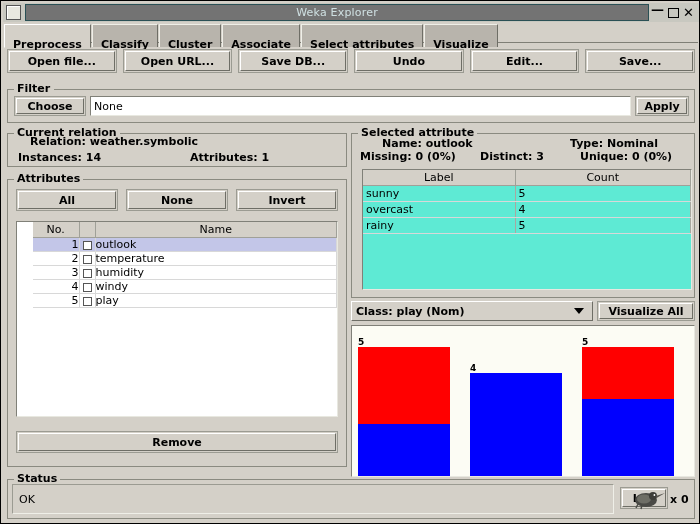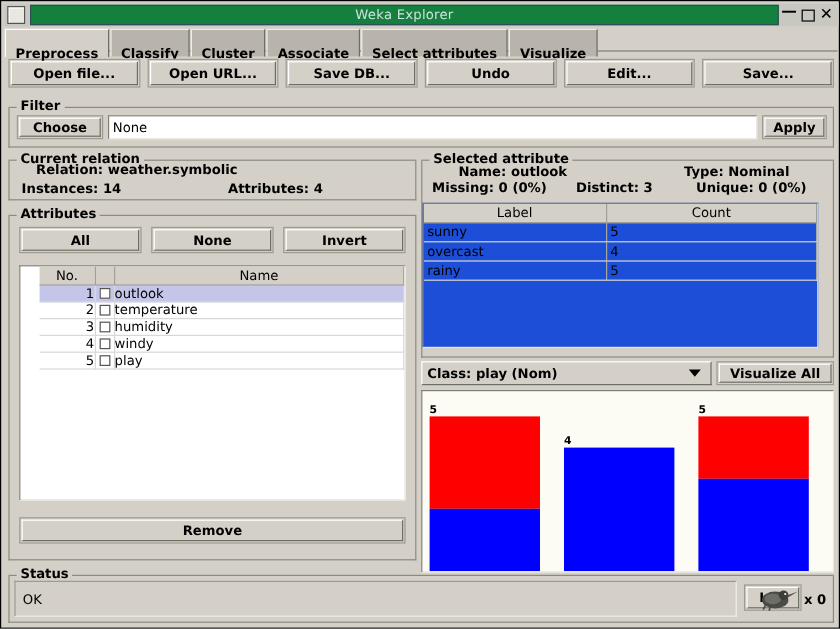--- a/index.html
+++ b/index.html
@@ -36,21 +36,21 @@
     width: 13px; height: 13px;
     margin-left: 3px;
     background: #e8e8e0;
     border: 1px solid #555;
     box-shadow: inset 1px 1px 0 #ffffff;
   }
   .title-bar-fill {
     flex: 1;
     height: 17px;
     margin: 0 2px 0 4px;
-    background: #15803d;
+    background: #737373;
     display: flex;
     align-items: center;
     justify-content: center;
     border: 1px solid #2a5055;
     box-sizing: border-box;
   }
   .title-text {
     color: #cfe0e2;
     font-size: 11px;
     font-weight: normal;
@@ -271,23 +271,23 @@
   
   #selattr-group { left: 350px; top: 132px; width: 344px; height: 165px; }
   .sa-name { position: absolute; left: 30px; top: 4px; font-weight: bold; font-size: 11px; text-align: right; }
   .sa-type { position: absolute; left: 218px; top: 4px; font-weight: bold; font-size: 11px; }
   .sa-missing { position: absolute; left: 8px; top: 17px; font-weight: bold; font-size: 11px; }
   .sa-distinct { position: absolute; left: 128px; top: 17px; font-weight: bold; font-size: 11px; }
   .sa-unique { position: absolute; left: 228px; top: 17px; font-weight: bold; font-size: 11px; }
 
   .lc-wrap {
     position: absolute;
-    left: 0; top: 36px;
+    left: 10px; top: 36px;
     width: 330px; height: 121px;
-    background: #1d4ed8;
+    background: #5eead4;
     border-top: 1px solid #808078;
     border-left: 1px solid #808078;
     border-right: 1px solid #e8e8e0;
     border-bottom: 1px solid #e8e8e0;
     box-sizing: border-box;
     overflow: hidden;
   }
   table.lctab {
     width: 100%;
     border-collapse: collapse;
@@ -479,21 +479,21 @@
       <div class="btn">Apply</div>
     </div>
   </div>
 
   <div class="group" id="relation-group">
     <div class="group-line-l" style="left:0; width:6px;"></div>
     <div class="group-line-r" style="left:96px; right:0;"></div>
     <div class="group-label">Current relation</div>
     <div class="rel-line1">Relation: weather.symbolic</div>
     <div class="rel-line2">Instances: 14</div>
-    <div class="rel-line2b">Attributes: 4</div>
+    <div class="rel-line2b">Attributes: 1</div>
   </div>
 
   <div class="group" id="attrs-group">
     <div class="group-line-l" style="left:0; width:6px;"></div>
     <div class="group-line-r" style="left:68px; right:0;"></div>
     <div class="group-label">Attributes</div>
 
     <div class="attr-btns">
       <div class="btn-outer">
         <div class="btn">All</div>

